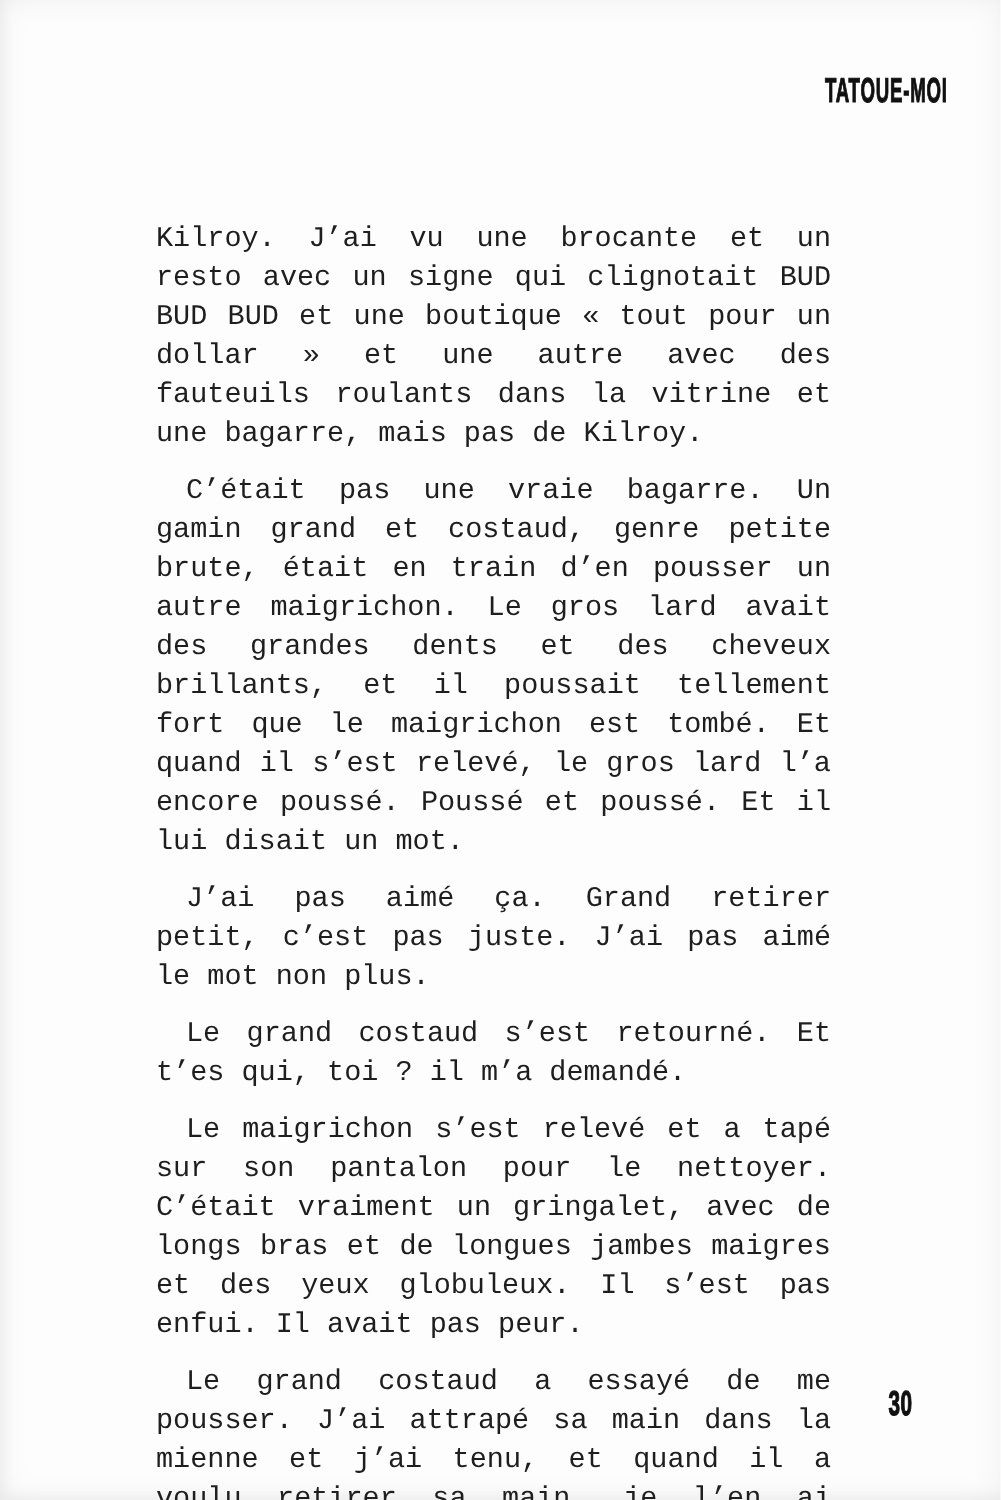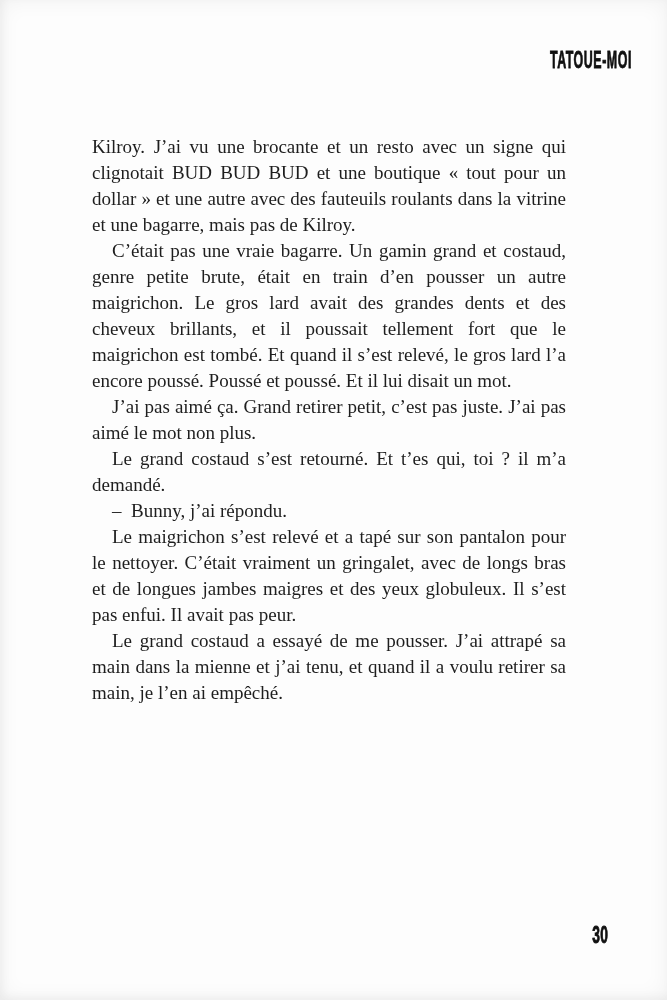--- a/index.html
+++ b/index.html
@@ -46,21 +46,22 @@
     top:134px;
     left:92px;
     width:474px;
     color:var(--ink);
     font-size:19px;
     line-height:26px;
     text-align:justify;
     text-rendering:optimizeLegibility;
   }
   .body-text p{
-    margin:0;
+    margin:12px;
+    font-family:Liberation Mono, monospace;
   }
   .body-text p.indent{
     text-indent:20px;
   }
 
   .page-footer{
     position:absolute;
     top:922px;
     left:0;
     width:614px;
@@ -85,21 +86,20 @@
 
   <div class="running-header">
     <span class="stencil">TATOUE-MOI</span>
   </div>
 
   <div class="body-text">
       <p class="">Kilroy. J’ai vu une brocante et un resto avec un signe qui clignotait BUD BUD BUD et une boutique « tout pour un dollar » et une autre avec des fauteuils roulants dans la vitrine et une bagarre, mais pas de Kilroy.</p>
       <p class="indent">C’était pas une vraie bagarre. Un gamin grand et costaud, genre petite brute, était en train d’en pousser un autre maigrichon. Le gros lard avait des grandes dents et des cheveux brillants, et il poussait tellement fort que le maigrichon est tombé. Et quand il s’est relevé, le gros lard l’a encore poussé. Poussé et poussé. Et il lui disait un mot.</p>
       <p class="indent">J’ai pas aimé ça. Grand retirer petit, c’est pas juste. J’ai pas aimé le mot non plus.</p>
       <p class="indent">Le grand costaud s’est retourné. Et t’es qui, toi&nbsp;? il m’a demandé.</p>
-      <p class="indent">– Bunny, j’ai répondu.</p>
       <p class="indent">Le maigrichon s’est relevé et a tapé sur son pantalon pour le nettoyer. C’était vraiment un gringalet, avec de longs bras et de longues jambes maigres et des yeux globuleux. Il s’est pas enfui. Il avait pas peur.</p>
       <p class="indent">Le grand costaud a essayé de me pousser. J’ai attrapé sa main dans la mienne et j’ai tenu, et quand il a voulu retirer sa main, je l’en ai empêché.</p>
     </div>
 
   <div class="page-footer">
     <span class="stencil">30</span>
   </div>
 
 </div>
 

